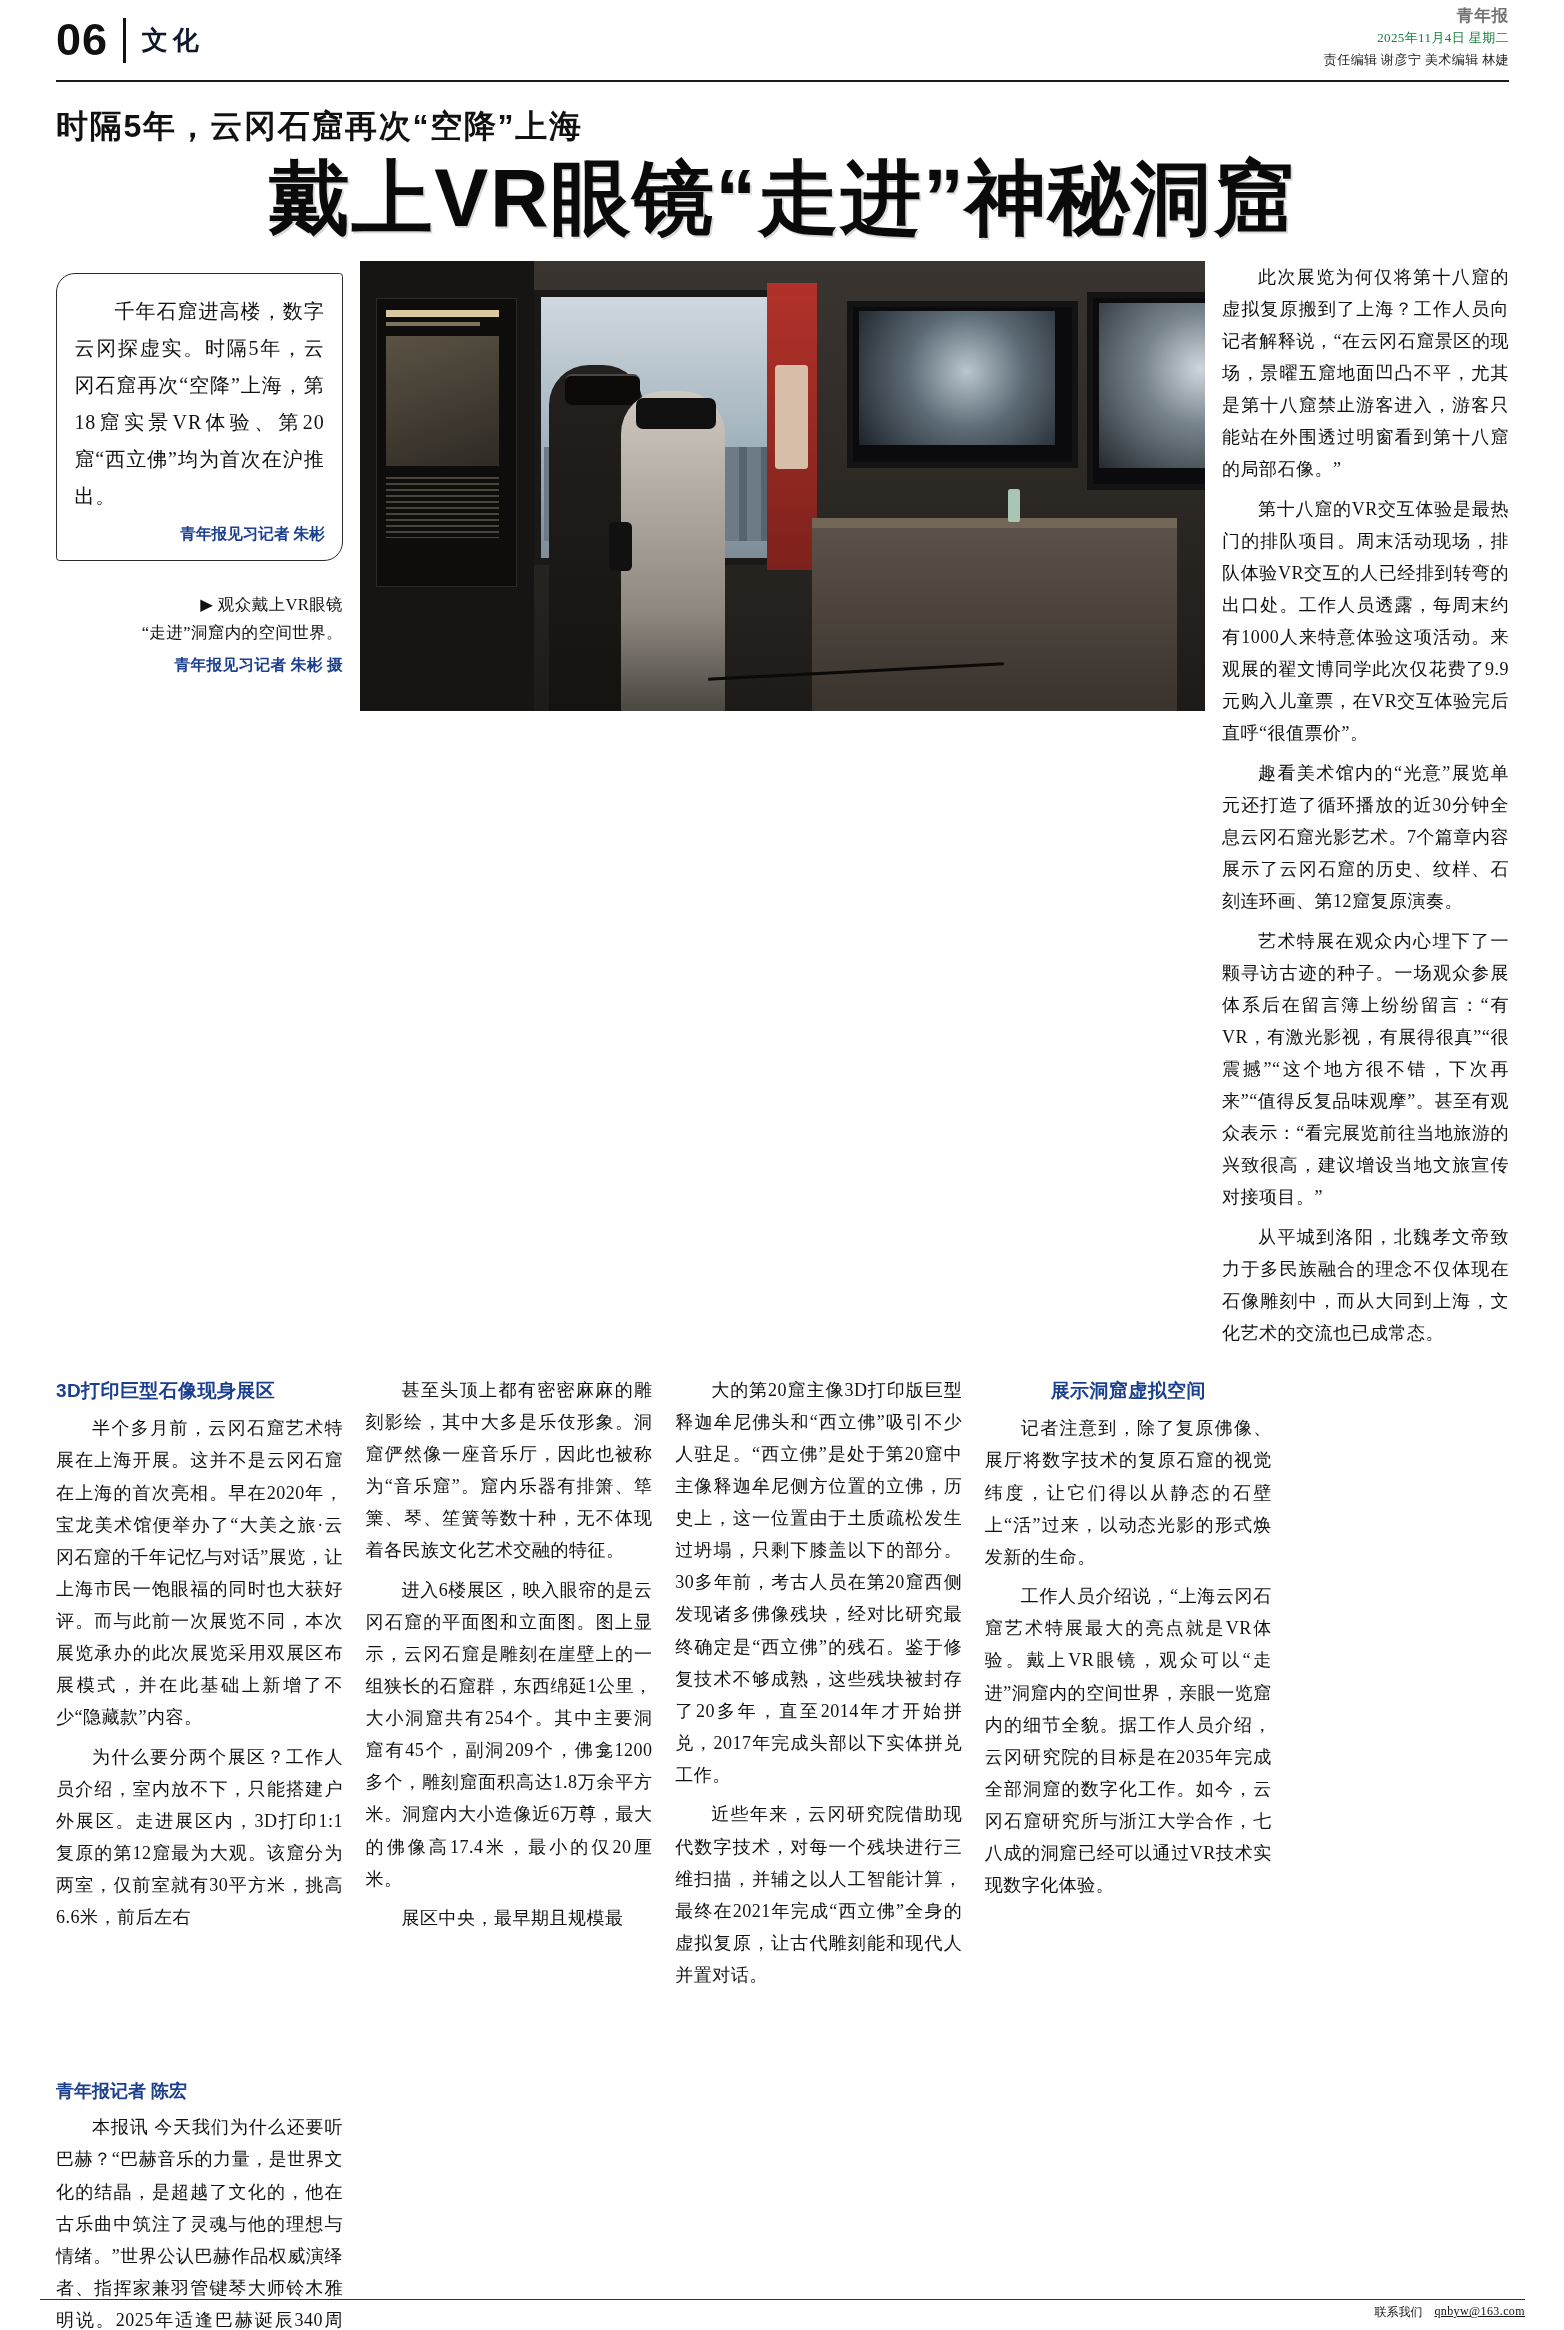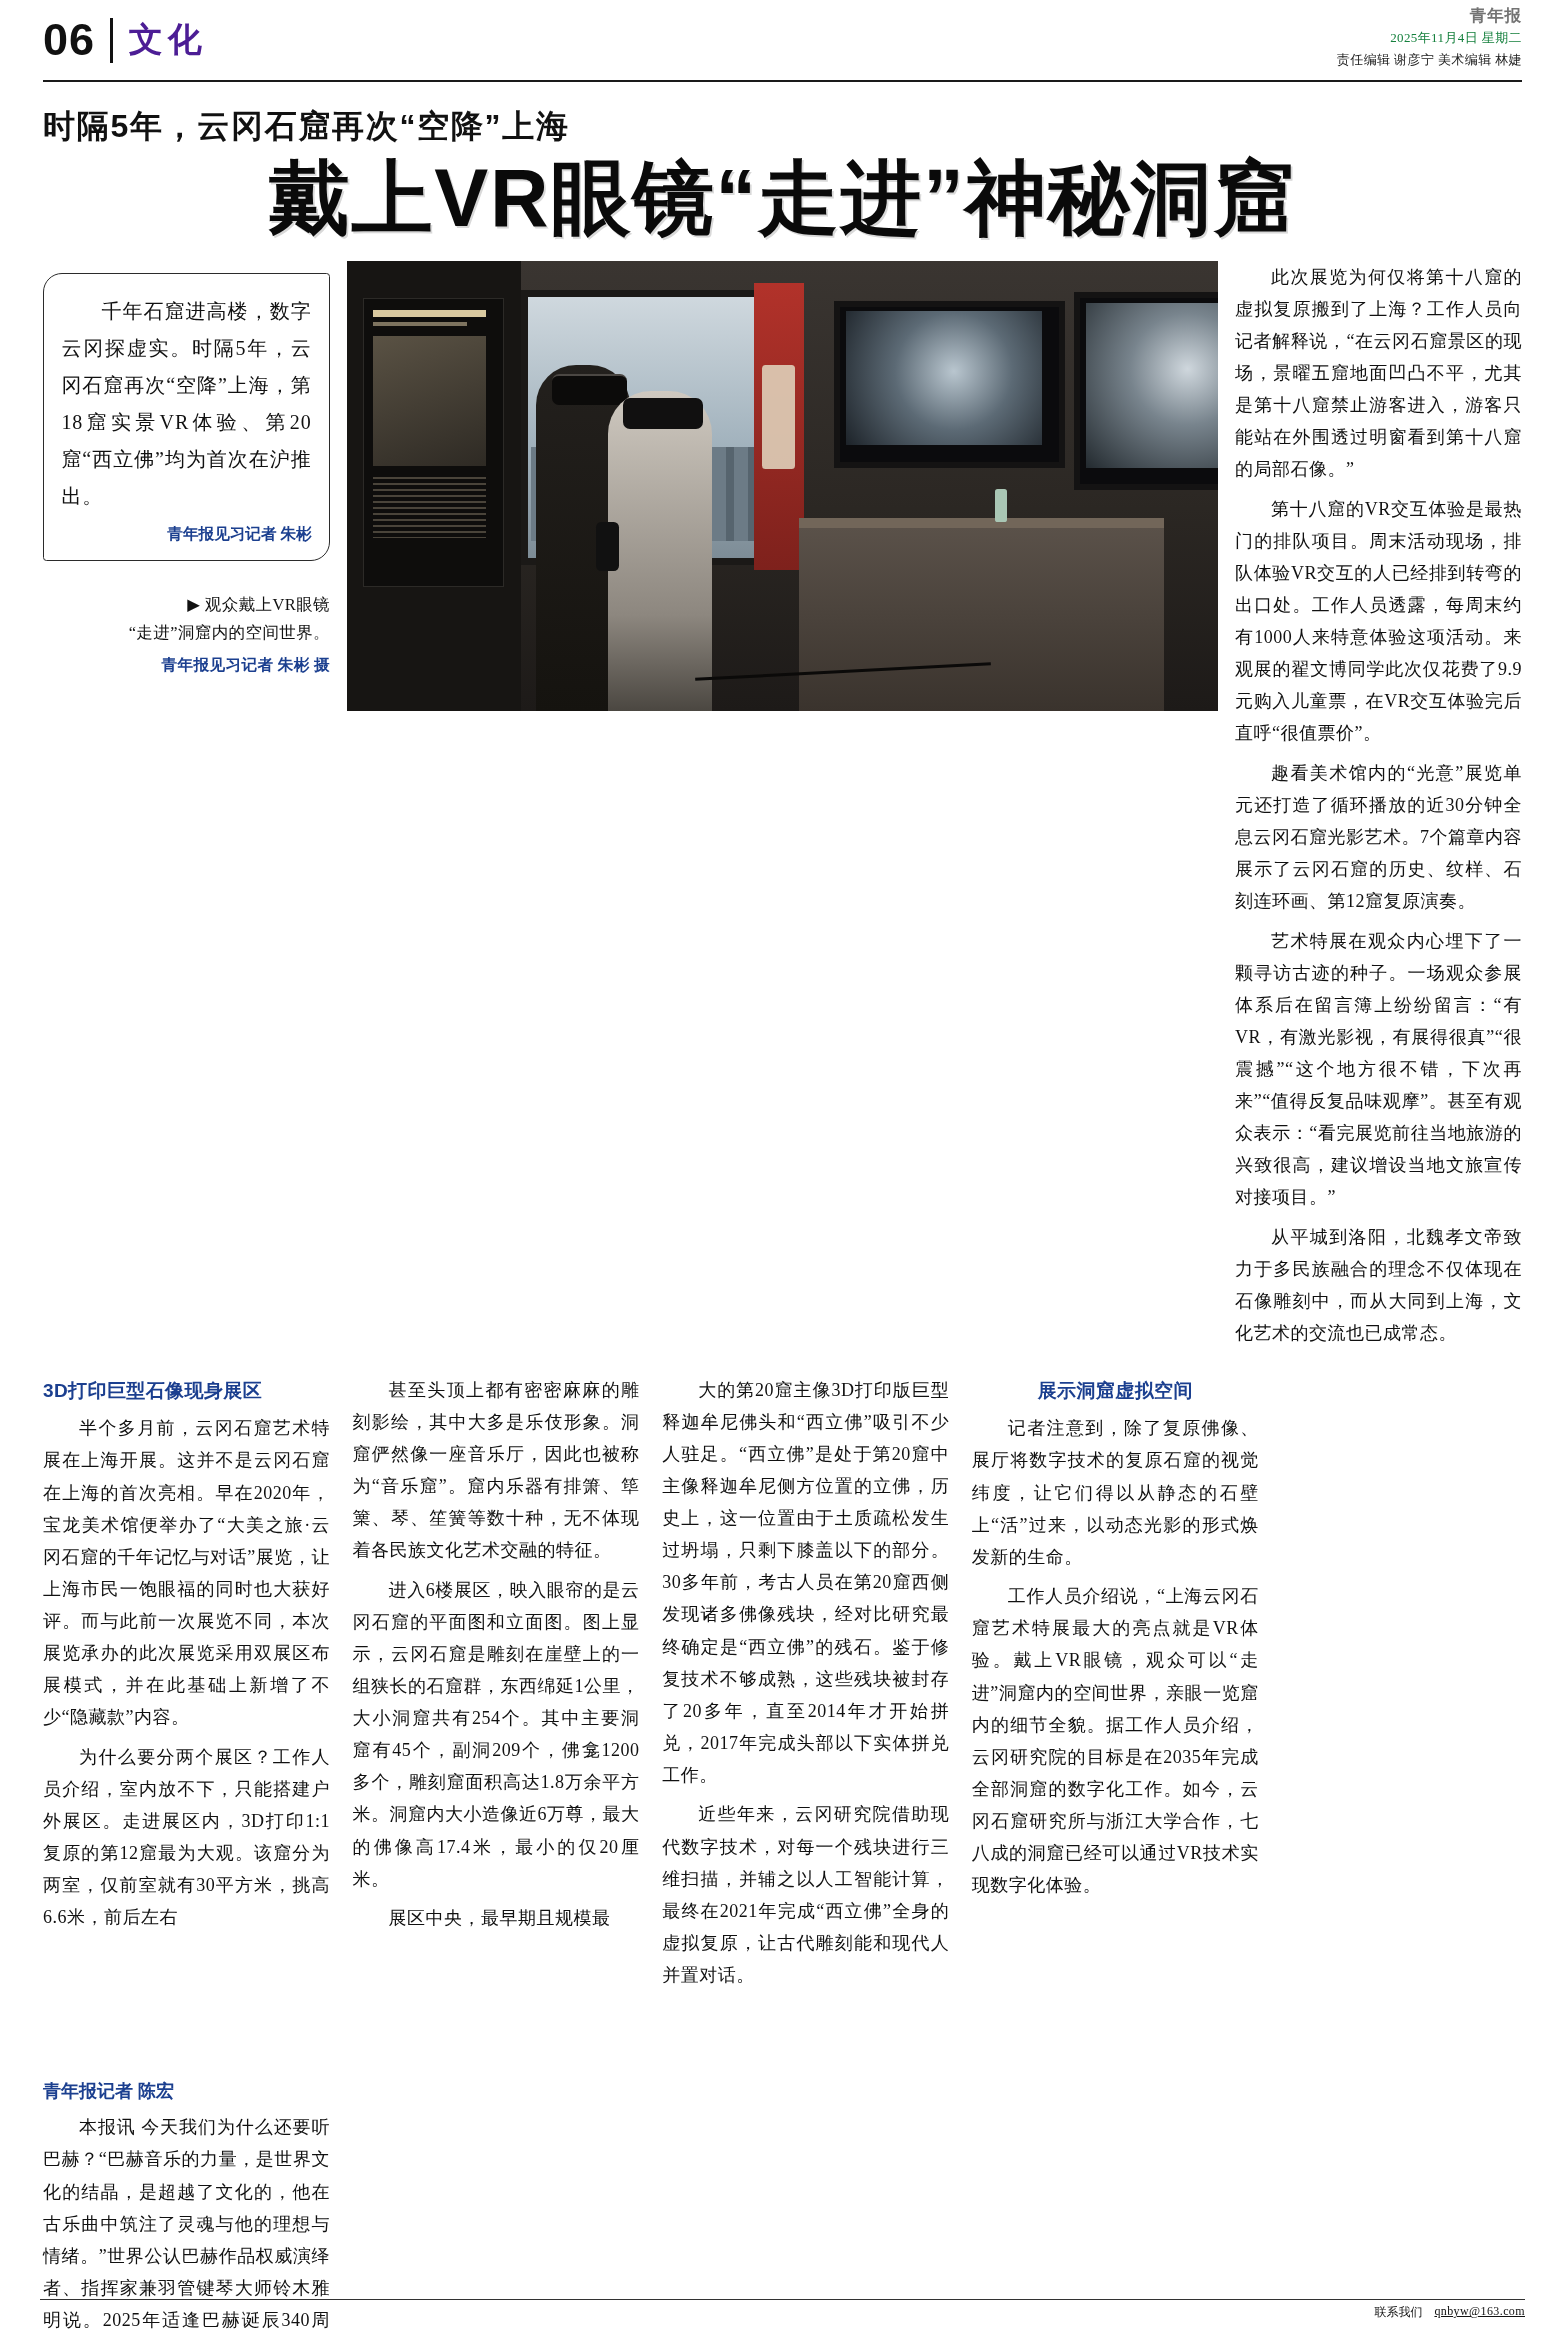--- a/index.html
+++ b/index.html
@@ -2,27 +2,27 @@
 <html style="font-size:14px"><head>
 <meta charset="utf-8">
 <style>
   html,body{margin:0;padding:0;}
   body{
     width:1565px;height:2330px;background:#ffffff;
     font-family:"Liberation Serif","DejaVu Serif",serif;
     color:#111;
     -webkit-font-smoothing:antialiased;
   }
-  .page{position:relative;width:1565px;height:2330px;box-sizing:border-box;padding:0 43px;}
+  .page{position:relative;width:1565px;height:2330px;box-sizing:border-box;padding:0 56px;}
 
   
   .masthead{position:relative;height:80px;border-bottom:2.6px solid #1a1a1a;display:flex;align-items:center;}
   .pageno{font-family:"Liberation Sans","DejaVu Sans",sans-serif;font-size:45px;font-weight:bold;color:#111;letter-spacing:0.9px;padding-right:15.6px;}
   .mastdiv{width:2.6px;height:45px;background:#111;margin-right:15.6px;}
-  .sectionname{font-family:Liberation Mono, monospace;font-size:34px;font-weight:bold;letter-spacing:5.2px;color:#4c1d95;}
+  .sectionname{font-family:Liberation Mono, monospace;font-size:26px;font-weight:bold;letter-spacing:5.2px;color:#0f172a;}
   .mastright{margin-left:auto;text-align:right;display:flex;flex-direction:column;align-items:flex-end;gap:4.3px;padding-bottom:3.5px;}
   .logo{display:flex;align-items:center;gap:5.2px;}
   .logo-mark{font-family:"Liberation Sans","DejaVu Sans",sans-serif;font-size:16.5px;font-weight:bold;color:#737373;line-height:1.05;letter-spacing:0.9px;}
   .mastdate{font-size:13px;color:#15803d;letter-spacing:0.4px;}
   .mastcredit{font-size:13px;color:#222;letter-spacing:0.4px;}
 
   
   .shoulder{font-size:32px;font-weight:bold;letter-spacing:1.7px;margin-top:23px;color:#111;
             font-family:"Liberation Sans","DejaVu Sans",sans-serif;}
   .mainhead{text-align:center;font-size:81px;font-weight:bold;letter-spacing:1.7px;margin-top:7px;line-height:1.06;color:#0a0a0a;

